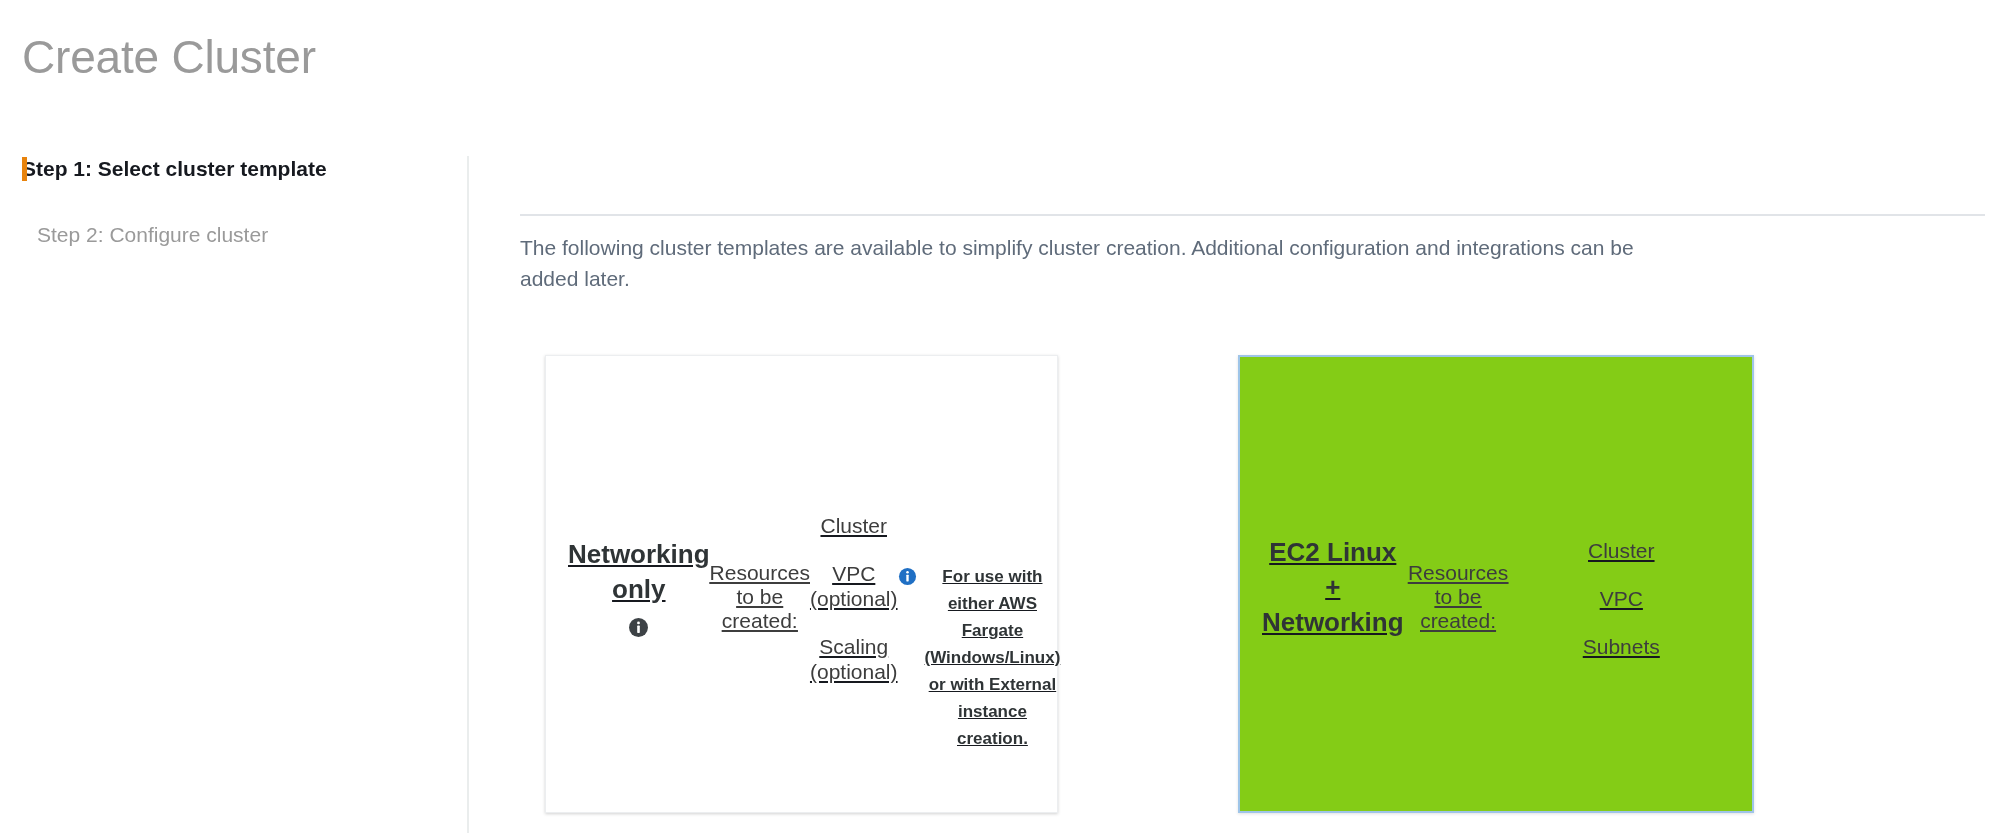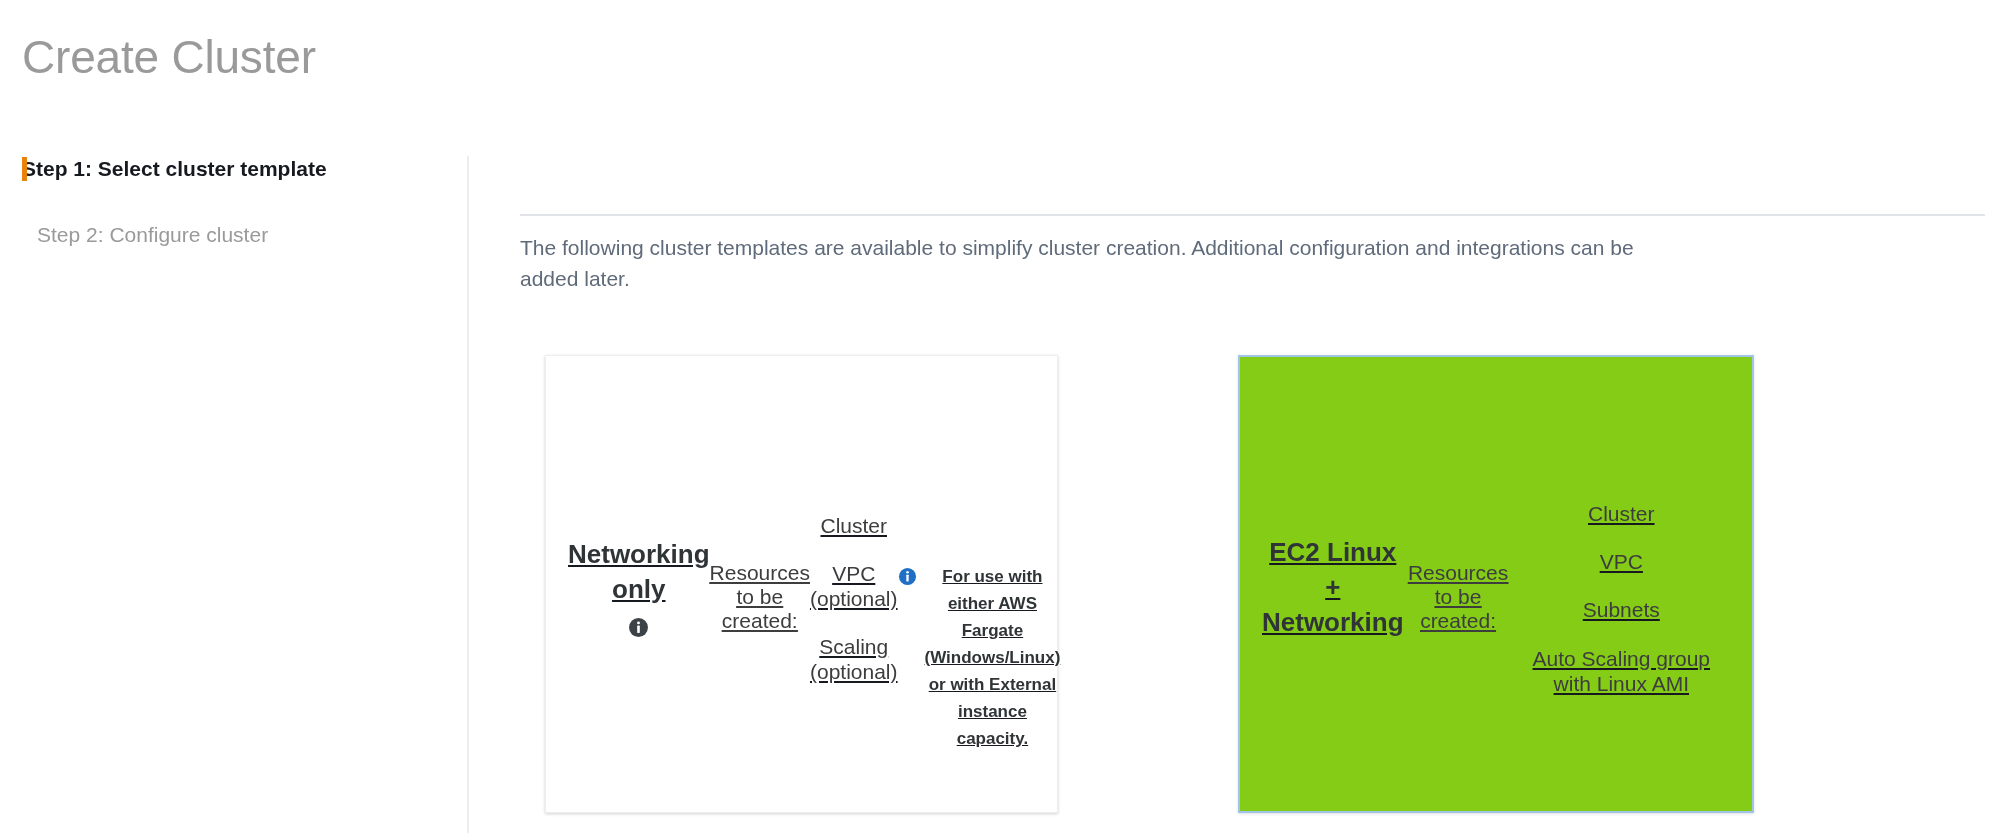--- a/index.html
+++ b/index.html
@@ -282,35 +282,34 @@
         </ul>
 
         <div class="card-note">
           <span class="info-icon-blue">
             <svg width="19" height="19" viewBox="0 0 20 20" aria-hidden="true">
               <circle cx="10" cy="10" r="9" fill="#1f6fc4"></circle>
               <circle cx="10" cy="5.6" r="1.35" fill="#ffffff"></circle>
               <rect x="8.75" y="8.2" width="2.5" height="7" rx="0.6" fill="#ffffff"></rect>
             </svg>
           </span>
-          <span class="card-note-text">For use with either AWS Fargate (Windows/Linux) or with External instance capacity.</span>
+          <span class="card-note-text">For use with either AWS Fargate (Windows/Linux) or with External instance creation.</span>
         </div>
       </div>
 
       <div class="card card-2">
 
         <div class="card-title">
           <span class="card-title-text">EC2 Linux + Networking</span>
         </div>
 
         <div class="resources-label">Resources to be created:</div>
 
         <ul class="resource-list">
           <li class="resource-item">Cluster</li>
           <li class="resource-item">VPC</li>
           <li class="resource-item">Subnets</li>
-          <li class="resource-item">Auto Scaling group with Linux AMI</li>
         </ul>
       </div>
 
     </div>
   </div>
 </div>
 
 </body></html>

